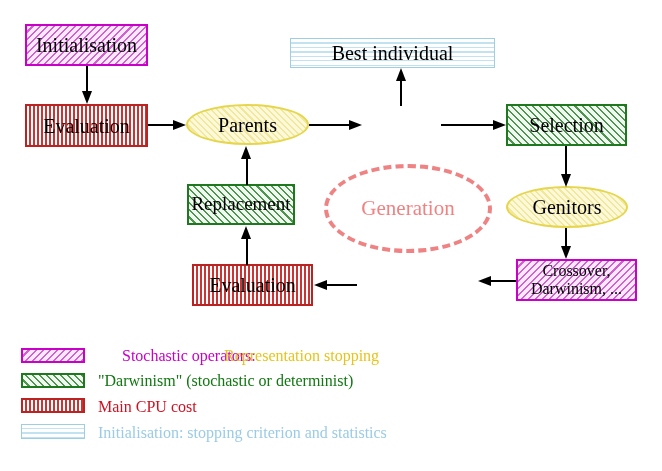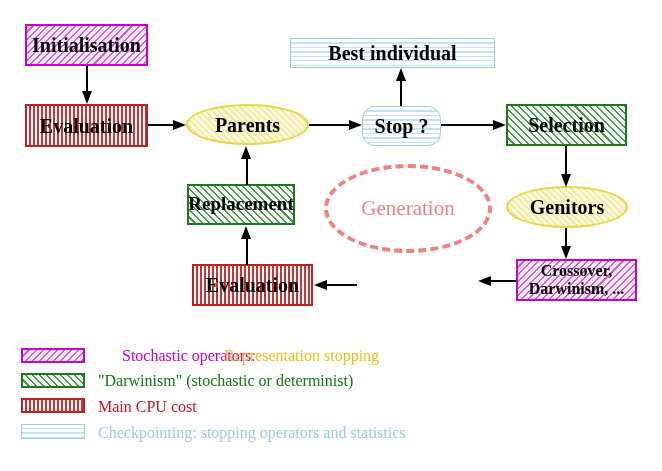--- a/index.html
+++ b/index.html
@@ -6,21 +6,21 @@
   html, body { background: #ffffff; }
   body {
     font-family: "Liberation Serif", "DejaVu Serif", serif;
     width: 662px; height: 471px; position: relative; overflow: hidden;
   }
   .canvas { position: absolute; inset: 0; width: 662px; height: 471px; }
 
   
   .node {
     position: absolute; display: flex; align-items: center; justify-content: center;
-    font-size: 20px; color: #000; text-align: left; line-height: 1.1; font-weight: bold;
+    font-size: 20px; color: #000; text-align: left; line-height: 1.1;
   }
   .ellipse { border-radius: 50%; }
 
   
   .p-magenta {
     border: 2px solid var(--magenta, #c800c8);
     background: repeating-linear-gradient(135deg, #fae9fa 0 3.5px, #d35fd3 3.5px 5px);
   }
   .p-green {
     border: 2px solid var(--green, #1e781e);
@@ -80,23 +80,20 @@
     </div>
 
   <div class="node ellipse p-yellow" style="left:186px; top:104px; width:123px; height:41px;">
       <span>Parents</span>
     </div>
 
   <div class="node p-cyan" style="left:290px; top:38px; width:205px; height:30px;">
       <span>Best individual</span>
     </div>
 
-  <div class="node p-cyan" style="left:362px; top:106px; width:79px; height:40px; border-radius:13px;">
-      <span>Stop ?</span>
-    </div>
 
   <div class="node p-green" style="left:506px; top:104px; width:121px; height:42px;">
       <span>Selection</span>
     </div>
 
   <div class="node p-green" style="left:187px; top:184px; width:108px; height:41px; font-size:19px;">
       <span>Replacement</span>
     </div>
 
   <div class="generation-ellipse" style="left:324px; top:164px; width:168px; height:89px;">
@@ -155,16 +152,16 @@
     <span class="legend-text t-magenta" style="left:98px; top:347px;margin-left:24px;">Stochastic operators:</span>
     <span class="legend-text t-gold" style="left:224px; top:347px;">Representation stopping</span>
 
     <div class="swatch p-green" style="left:21px; top:373px;"></div>
     <span class="legend-text t-green" style="left:98px; top:372px;">"Darwinism" (stochastic or determinist)</span>
 
     <div class="swatch p-red" style="left:21px; top:398px;"></div>
     <span class="legend-text t-red" style="left:98px; top:398px;">Main CPU cost</span>
 
     <div class="swatch p-cyan" style="left:21px; top:424px;"></div>
-    <span class="legend-text t-blue" style="left:98px; top:424px;">Checkpointing: stopping operators and statistics</span>
+    <span class="legend-text t-blue" style="left:98px; top:424px;">Initialisation: stopping criterion and statistics</span>
   </div>
 
 </div>
 
 </body></html>

